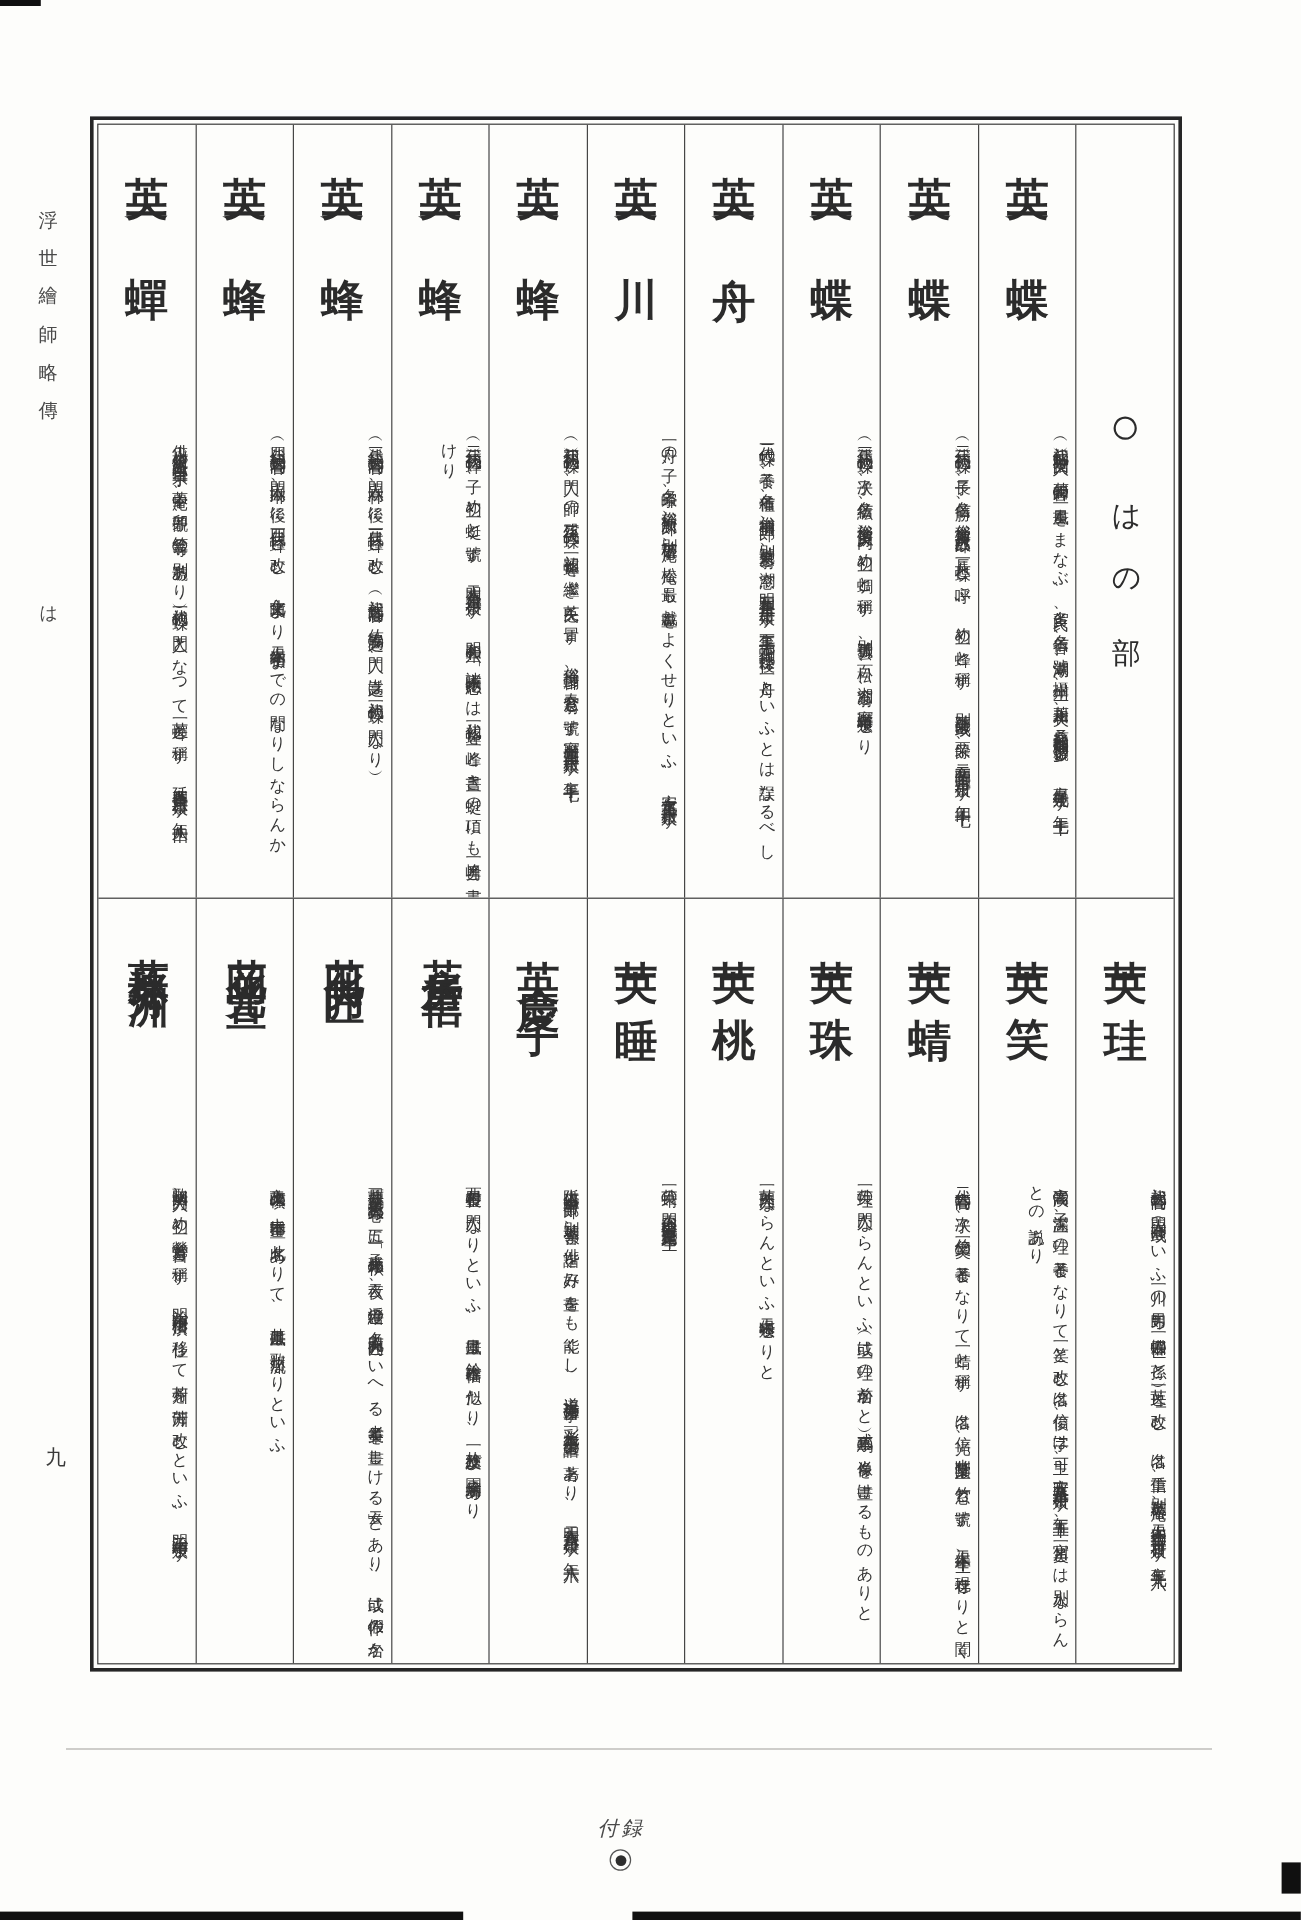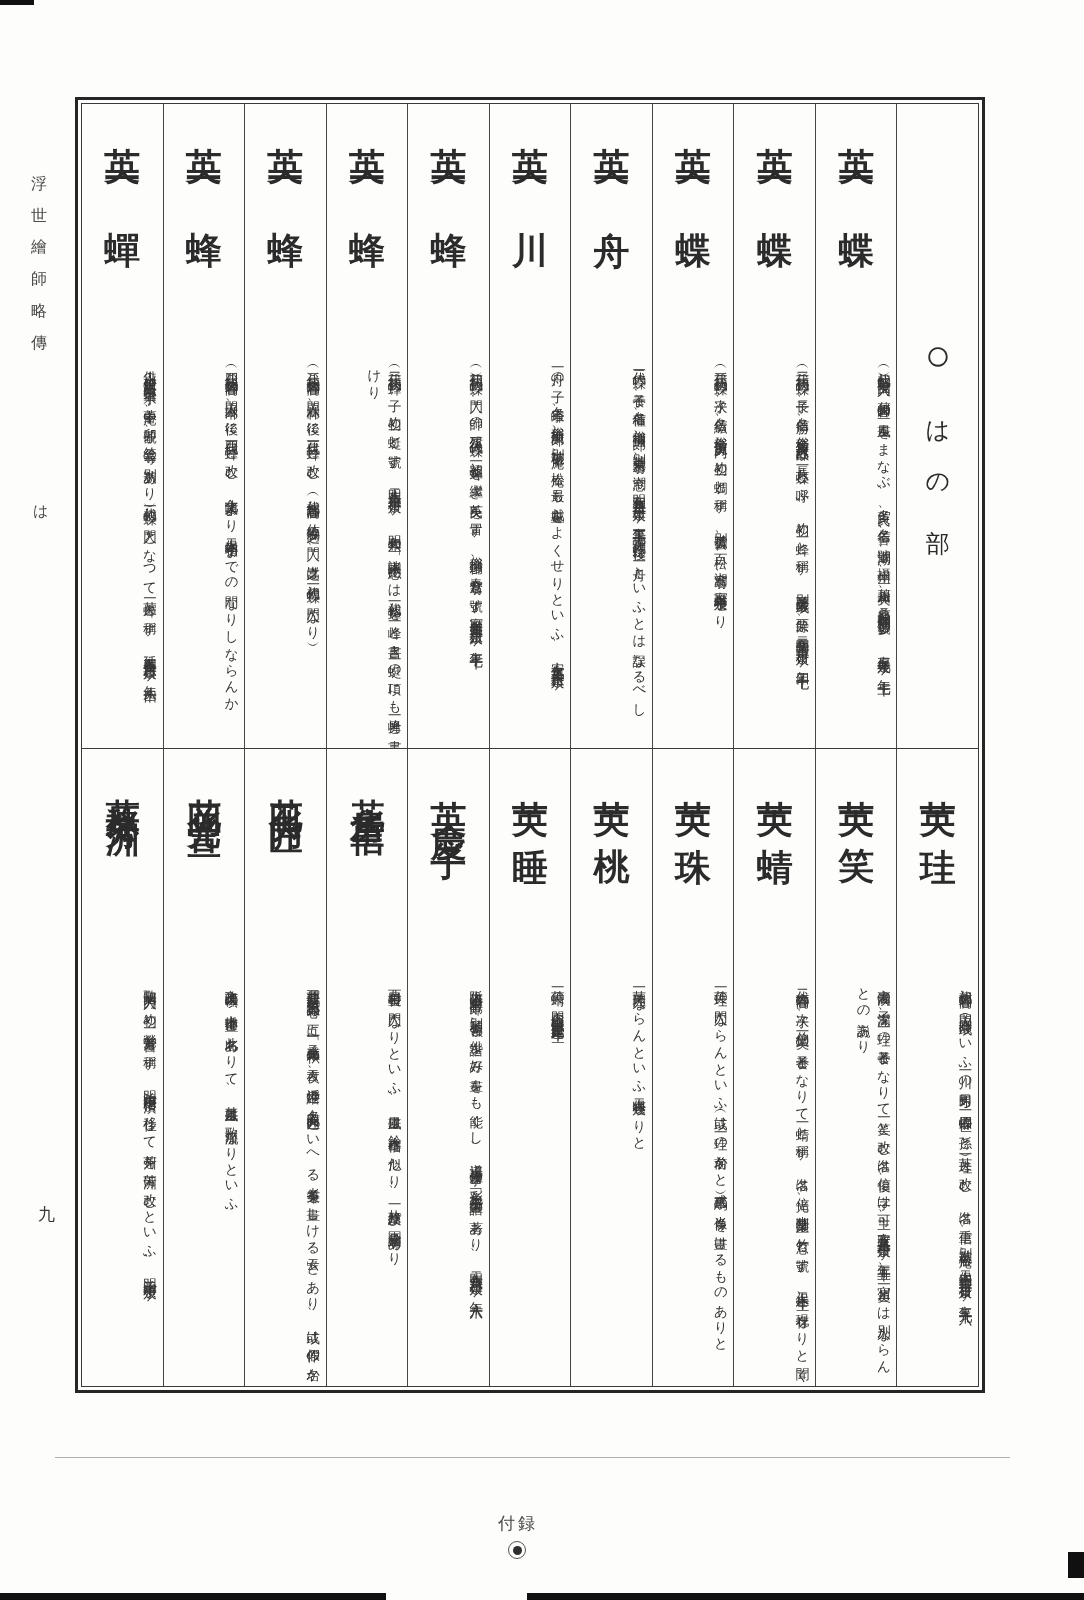--- a/index.html
+++ b/index.html
@@ -83,21 +83,21 @@
   .section-col{align-items:center;justify-content:flex-start;padding-top:230px;box-sizing:border-box;}
   .section-marker{font-size:44px;line-height:1;color:#2b2b2b;font-weight:bold;}
   .section-label{
     writing-mode:vertical-rl;text-orientation:upright;
     font-size:24px;letter-spacing:26px;line-height:1;
     margin-top:26px;color:#2b2b2b;
   }
 
   
   .footer-rule{position:absolute;left:55px;top:1457px;width:955px;height:1px;background:#b0aeaa;}
-  .footer-label{position:absolute;left:498px;top:1512px;font-size:17px;letter-spacing:3px;color:#4a4a4a;}
+  .footer-label{position:absolute;left:498px;top:1512px;font-size:17px;letter-spacing:3px;color:#4a4a4a;font-style:italic;}
   .appendix-mark{
     position:absolute;left:508px;top:1541px;
     width:16px;height:16px;border:1px solid #555;border-radius:50%;
     display:flex;align-items:center;justify-content:center;
   }
   .appendix-mark-dot{width:9px;height:9px;border-radius:50%;background:#2e2e2e;}
 </style>
 </head>
 <body>
 

